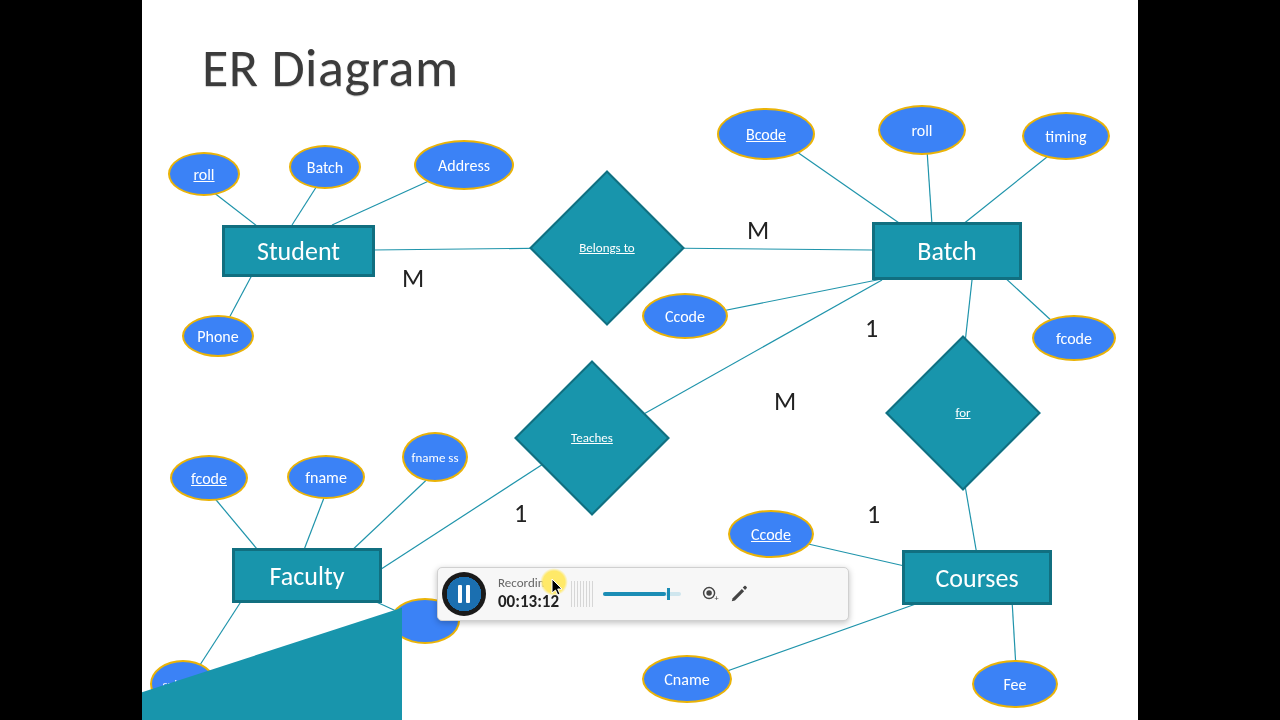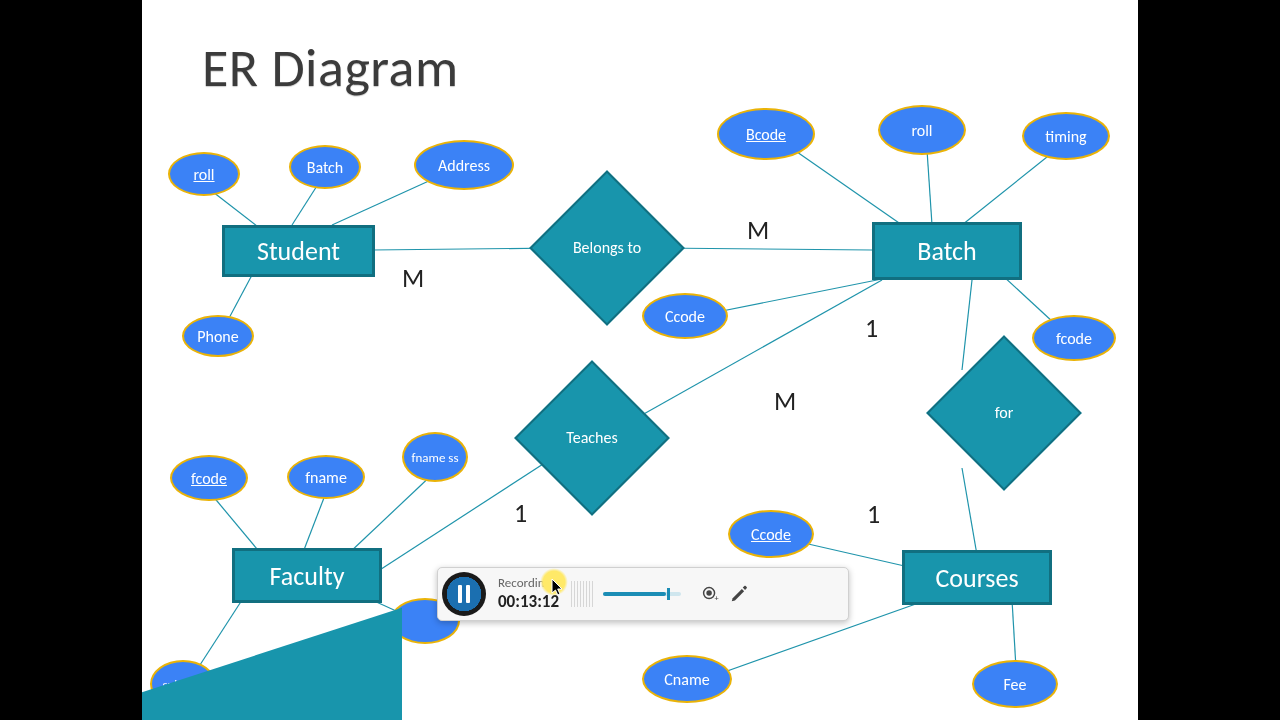--- a/index.html
+++ b/index.html
@@ -7,21 +7,21 @@
   .letterbox-left{position:absolute;left:0;top:0;width:142px;height:720px;background:#000;}
   .letterbox-right{position:absolute;right:0;top:0;width:142px;height:720px;background:#000;}
   .title{position:absolute;left:60px;top:35px;font-size:54px;color:#3b3b3b;font-weight:400;letter-spacing:.5px;text-shadow:0 1px 1px #ccc;}
   svg.lines{position:absolute;left:0;top:0;width:996px;height:720px;pointer-events:none;}
   svg.lines line{stroke:#1f94ab;stroke-width:1.2;}
   .node{position:absolute;display:flex;align-items:center;justify-content:center;text-align:center;color:#fff;font-size:18px;box-sizing:border-box;}
   .entity{background:#1895ac;border:3px solid #116f80;font-size:26px;}
   .attr{background:#3b82f6;border:2px solid #eab308;border-radius:50%;font-size:16px;}
   .rel{width:110px;height:110px;}
   .rel .diamond{position:absolute;inset:0;background:#1895ac;border:2px solid #116f80;transform:rotate(45deg);}
-  .rel .lbl{position:relative;color:#fff;font-size:16px;text-align:right;line-height:1.1;}
+  .rel .lbl{position:relative;color:#fff;font-size:13px;text-align:right;line-height:1.1;text-decoration:underline;}
   .card{position:absolute;font-size:26px;color:#222;}
   .ul{text-decoration:underline;}
   .accent{position:absolute;left:0;bottom:-70px;width:260px;height:140px;background:#1895ac;transform:skewY(-18deg);}
   
   .rec{position:absolute;left:295px;top:567px;width:410px;height:52px;background:#f7f7f7;border:1px solid #d0d0d0;border-radius:5px;box-shadow:0 2px 6px rgba(0,0,0,.25);display:flex;align-items:center;}
   .rec .pausebtn{width:44px;height:44px;border-radius:50%;background:radial-gradient(circle at 50% 50%,#1b6fb0 0 55%,#1a1a1a 56% 100%);margin:4px 12px 4px 4px;display:flex;align-items:center;justify-content:center;cursor:pointer;}
   .rec .pausebtn .bars{width:12px;height:18px;display:flex;justify-content:space-between;}
   .rec .pausebtn .bars span{width:4px;background:#fff;border-radius:1px;}
   .rec .status{font-size:13px;color:#666;line-height:1;}
   .rec .time{font-size:17px;font-weight:bold;color:#222;margin-top:2px;}
@@ -84,21 +84,21 @@
   <div class="node entity" style="left:90px;top:548px;width:150px;height:55px">Faculty</div>
 
   <div class="node rel" style="left:410px;top:193px">
     <div class="diamond"></div>
       <div class="lbl">Belongs to</div>
   </div>
   <div class="node rel" style="left:395px;top:383px">
     <div class="diamond"></div>
       <div class="lbl">Teaches</div>
   </div>
-  <div class="node rel" style="left:807px;top:358px">
+  <div class="node rel" style="left:766px;top:358px">
     <div class="diamond"></div>
       <div class="lbl">for</div>
   </div>
 
   <div class="node attr" style="left:26px;top:152px;width:72px;height:44px">
       <span class="ul">roll</span>
     </div>
   <div class="node attr" style="left:147px;top:145px;width:72px;height:44px">Batch</div>
   <div class="node attr" style="left:272px;top:140px;width:100px;height:50px">Address</div>
   <div class="node attr" style="left:40px;top:315px;width:72px;height:42px">Phone</div>

